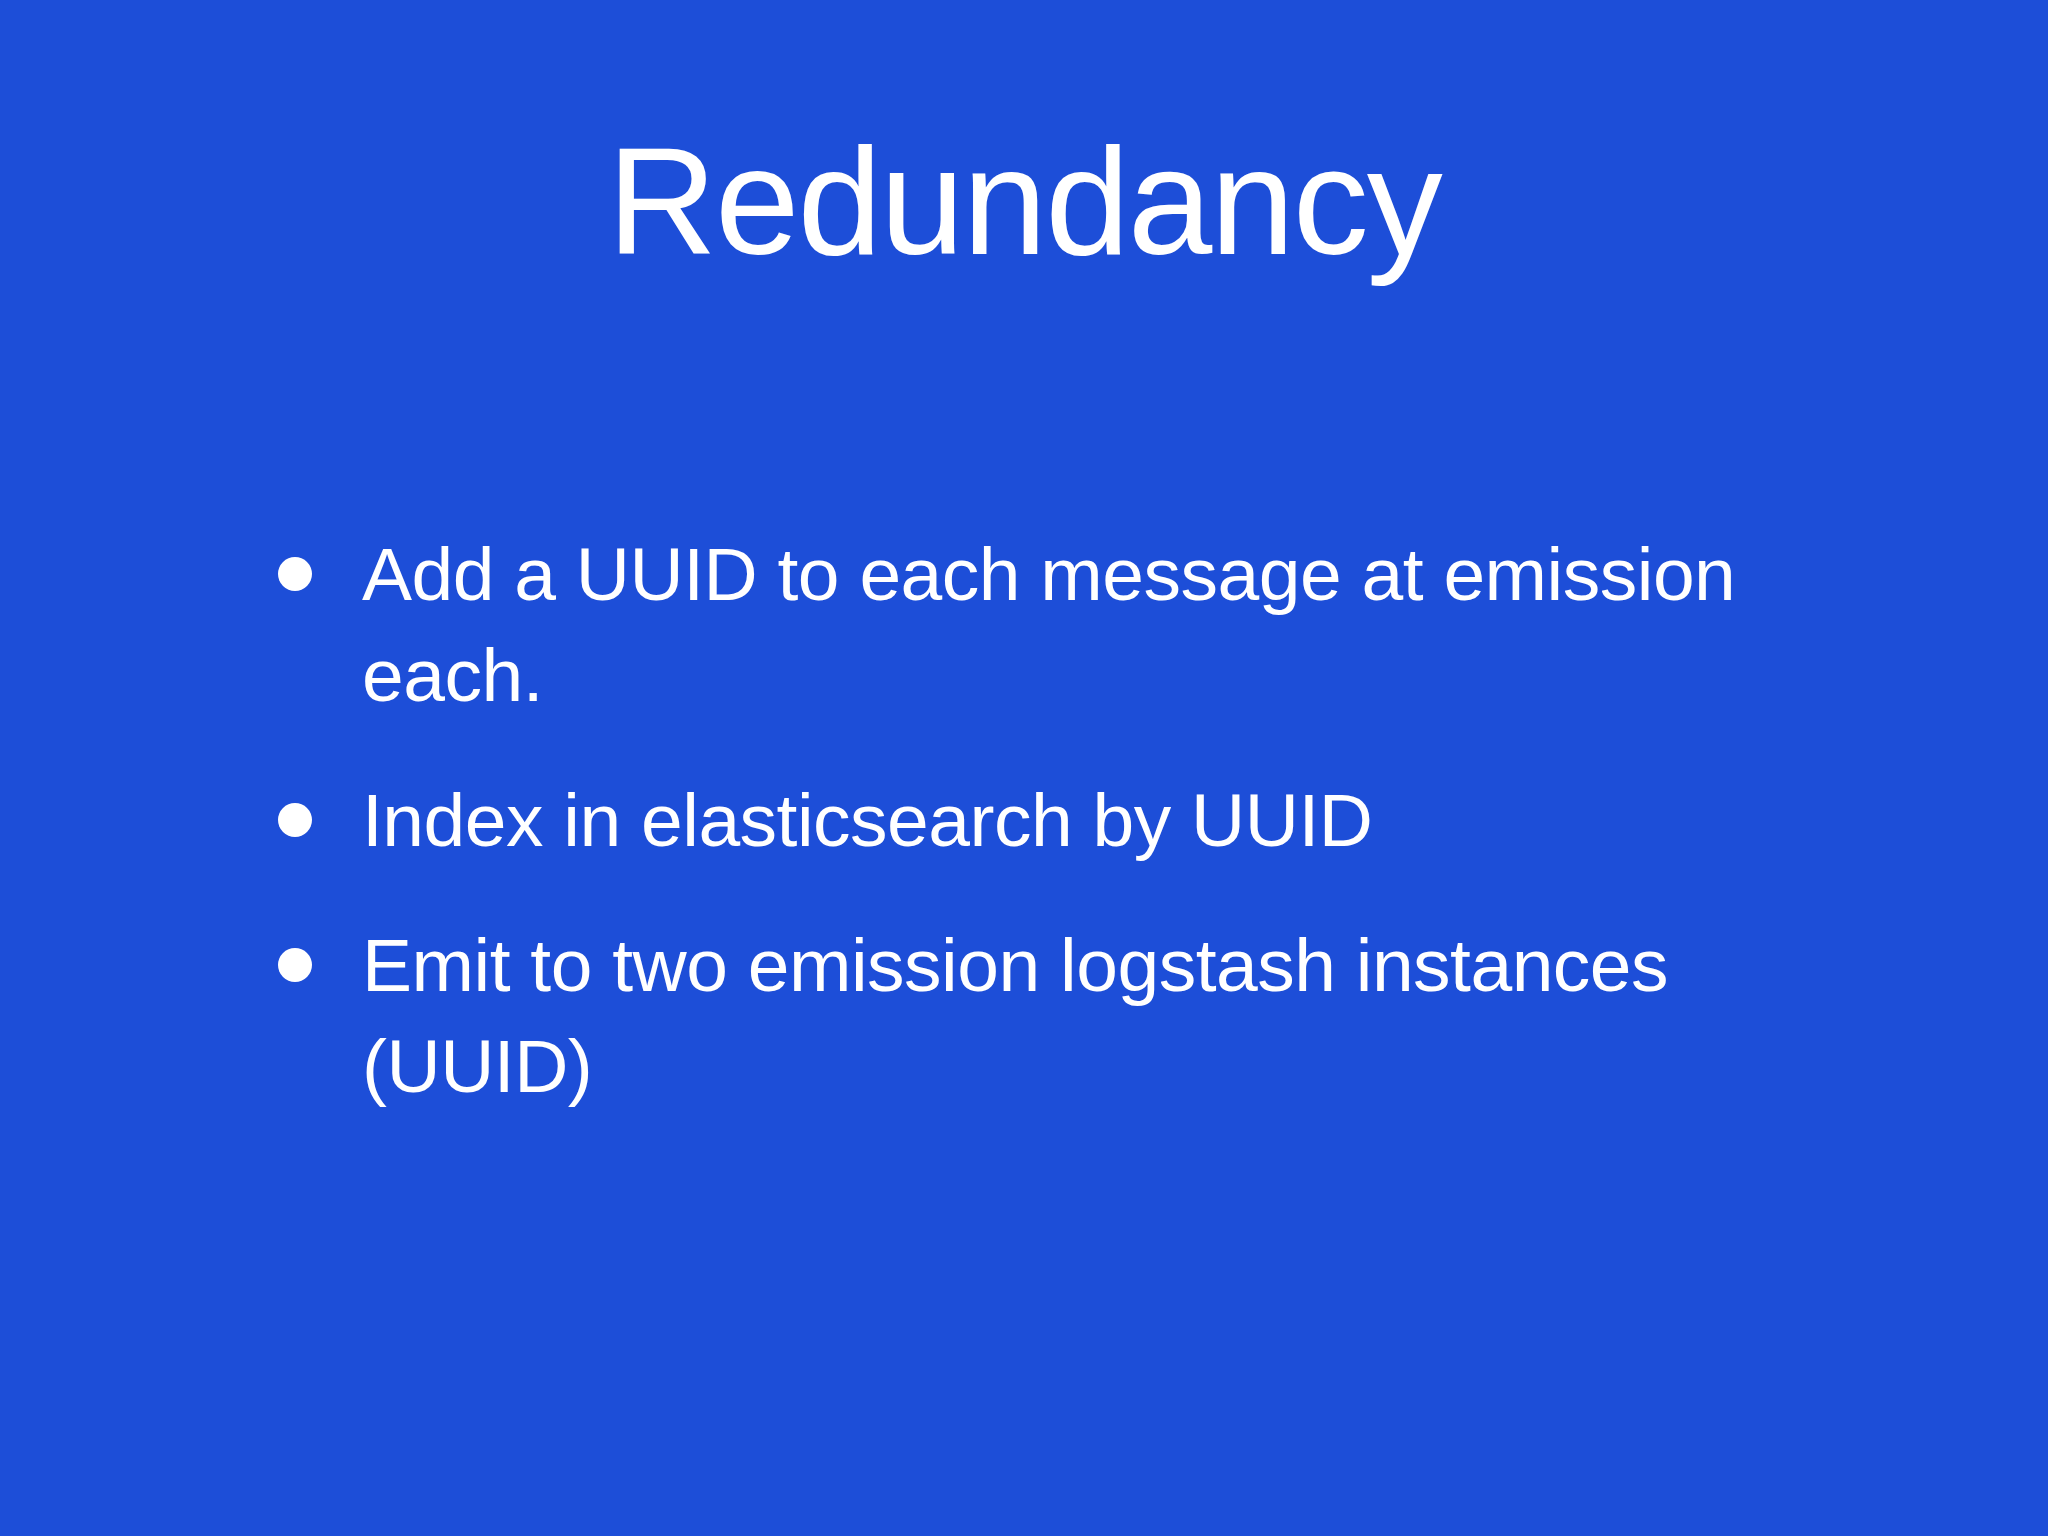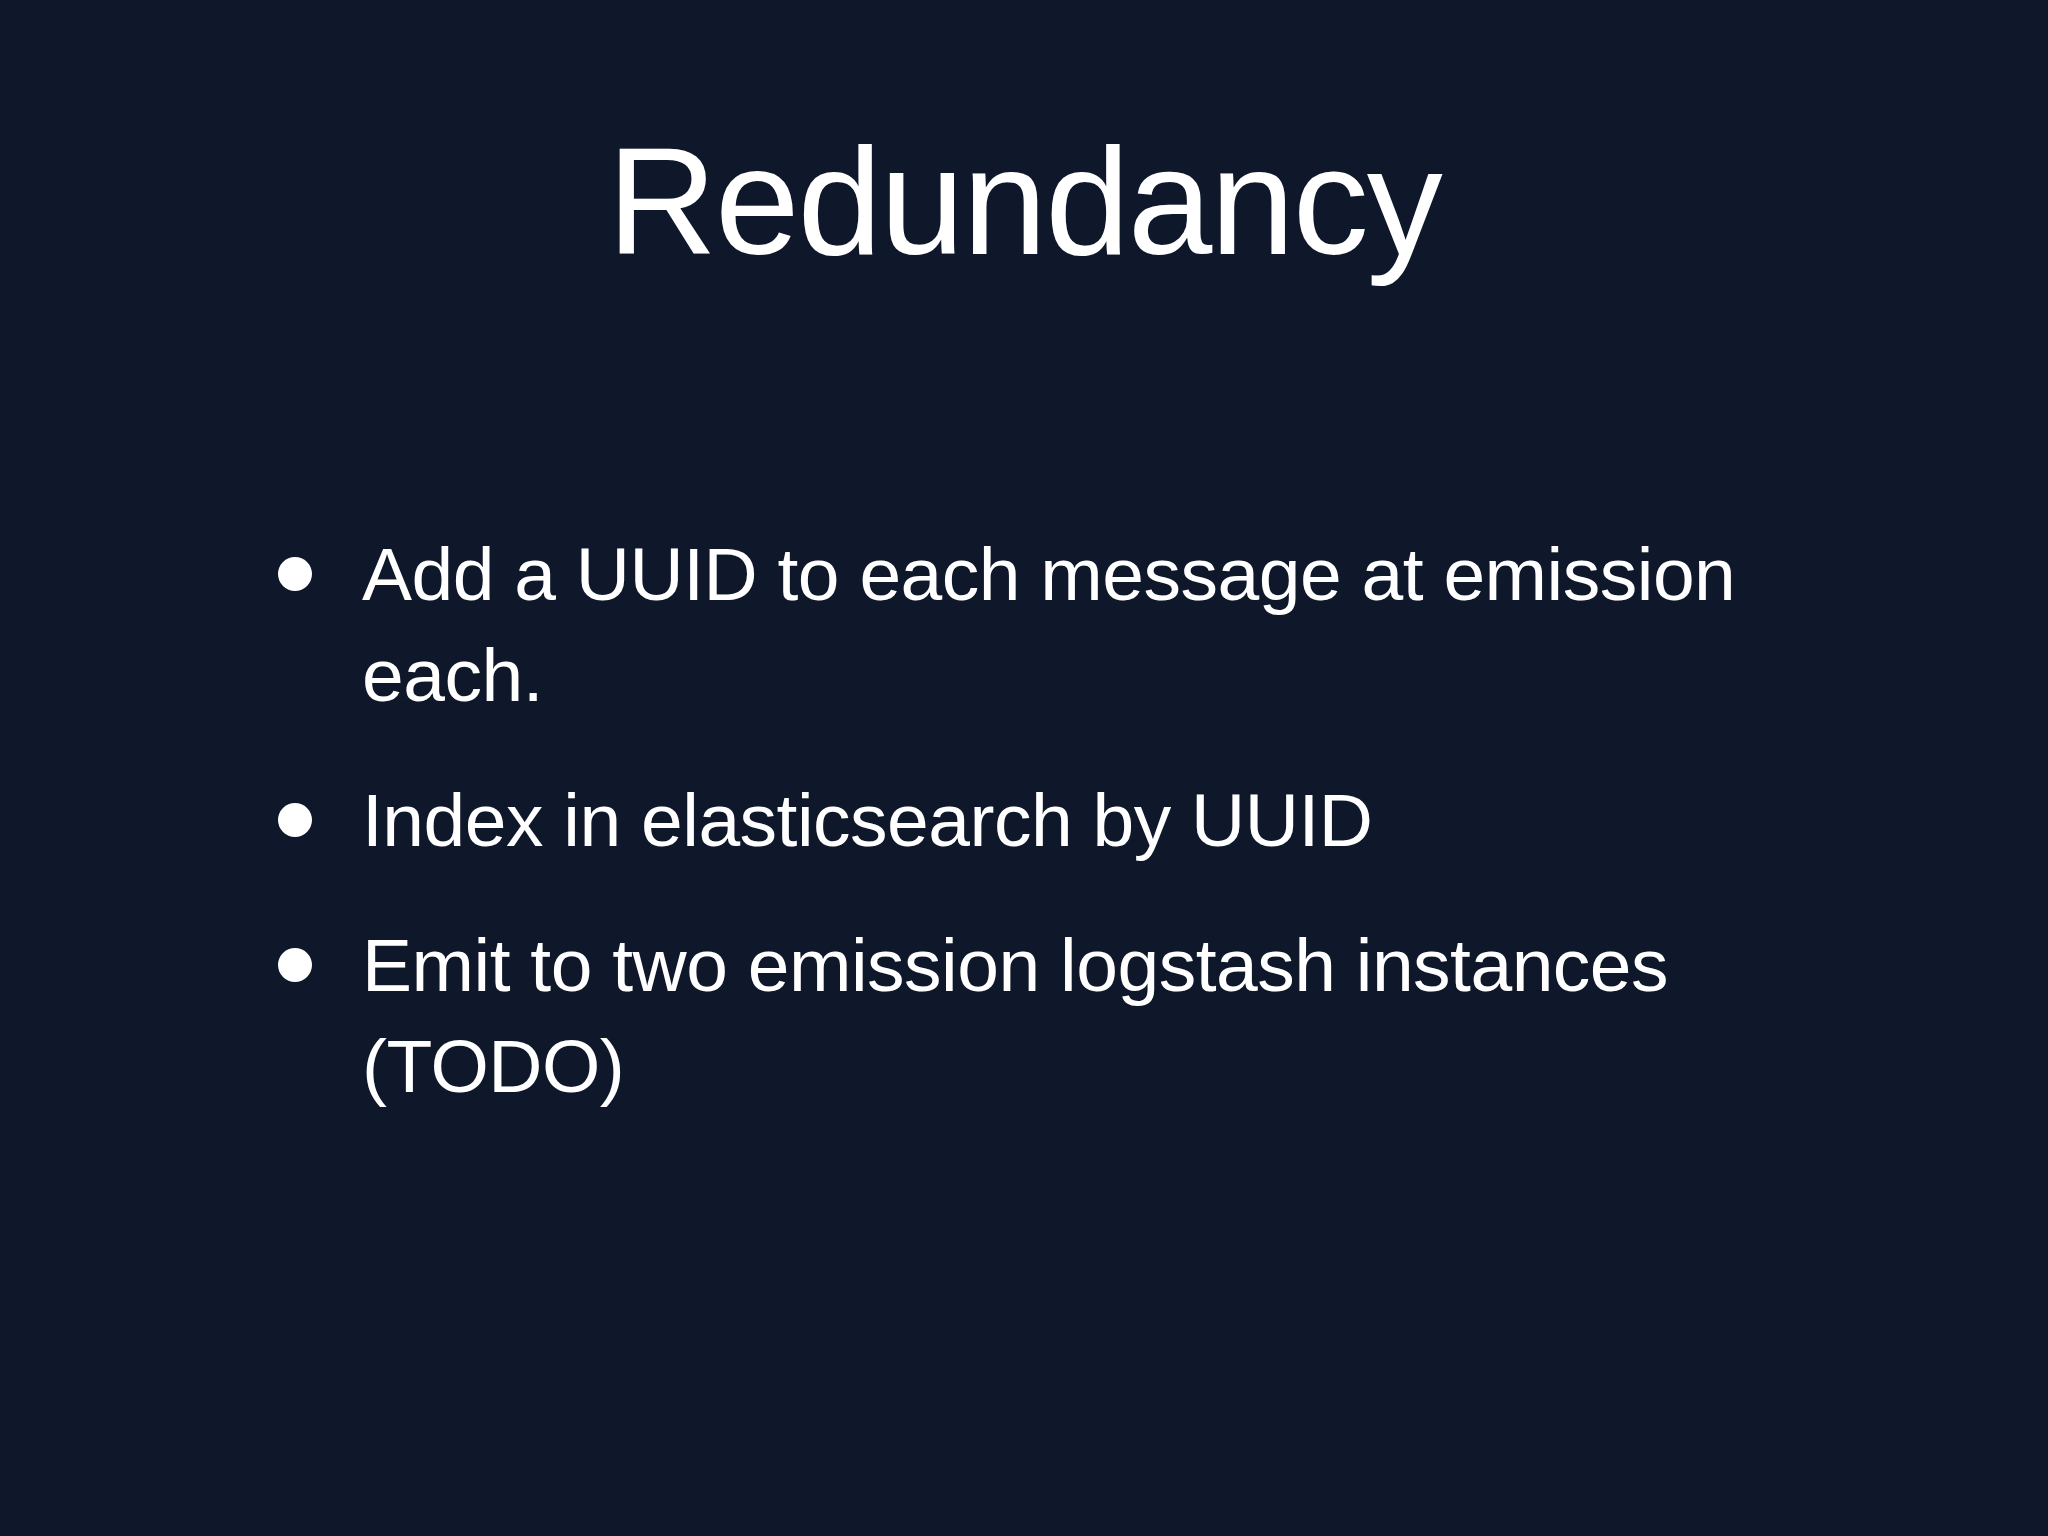--- a/index.html
+++ b/index.html
@@ -4,21 +4,21 @@
 <style>
   html, body {
     margin: 0;
     padding: 0;
     background: #000000;
   }
   .slide {
     position: relative;
     width: 2048px;
     height: 1536px;
-    background: #0f172a;
+    background: #1d4ed8;
     overflow: hidden;
     font-family: "Liberation Sans", sans-serif;
     color: #ffffff;
   }
   .slide-title {
     position: absolute;
     top: 118px;
     left: 0;
     width: 2048px;
     text-align: center;
@@ -69,16 +69,16 @@
   <ul class="bullet-list">
     <li class="bullet-item">
       <div class="bullet-line">Add a UUID to each message at emission</div>
       <div class="bullet-line">each.</div>
     </li>
     <li class="bullet-item">
       <div class="bullet-line">Index in elasticsearch by UUID</div>
     </li>
     <li class="bullet-item">
       <div class="bullet-line">Emit to two emission logstash instances</div>
-      <div class="bullet-line">(TODO)</div>
+      <div class="bullet-line">(UUID)</div>
     </li>
   </ul>
 </div>
 
 </body></html>

